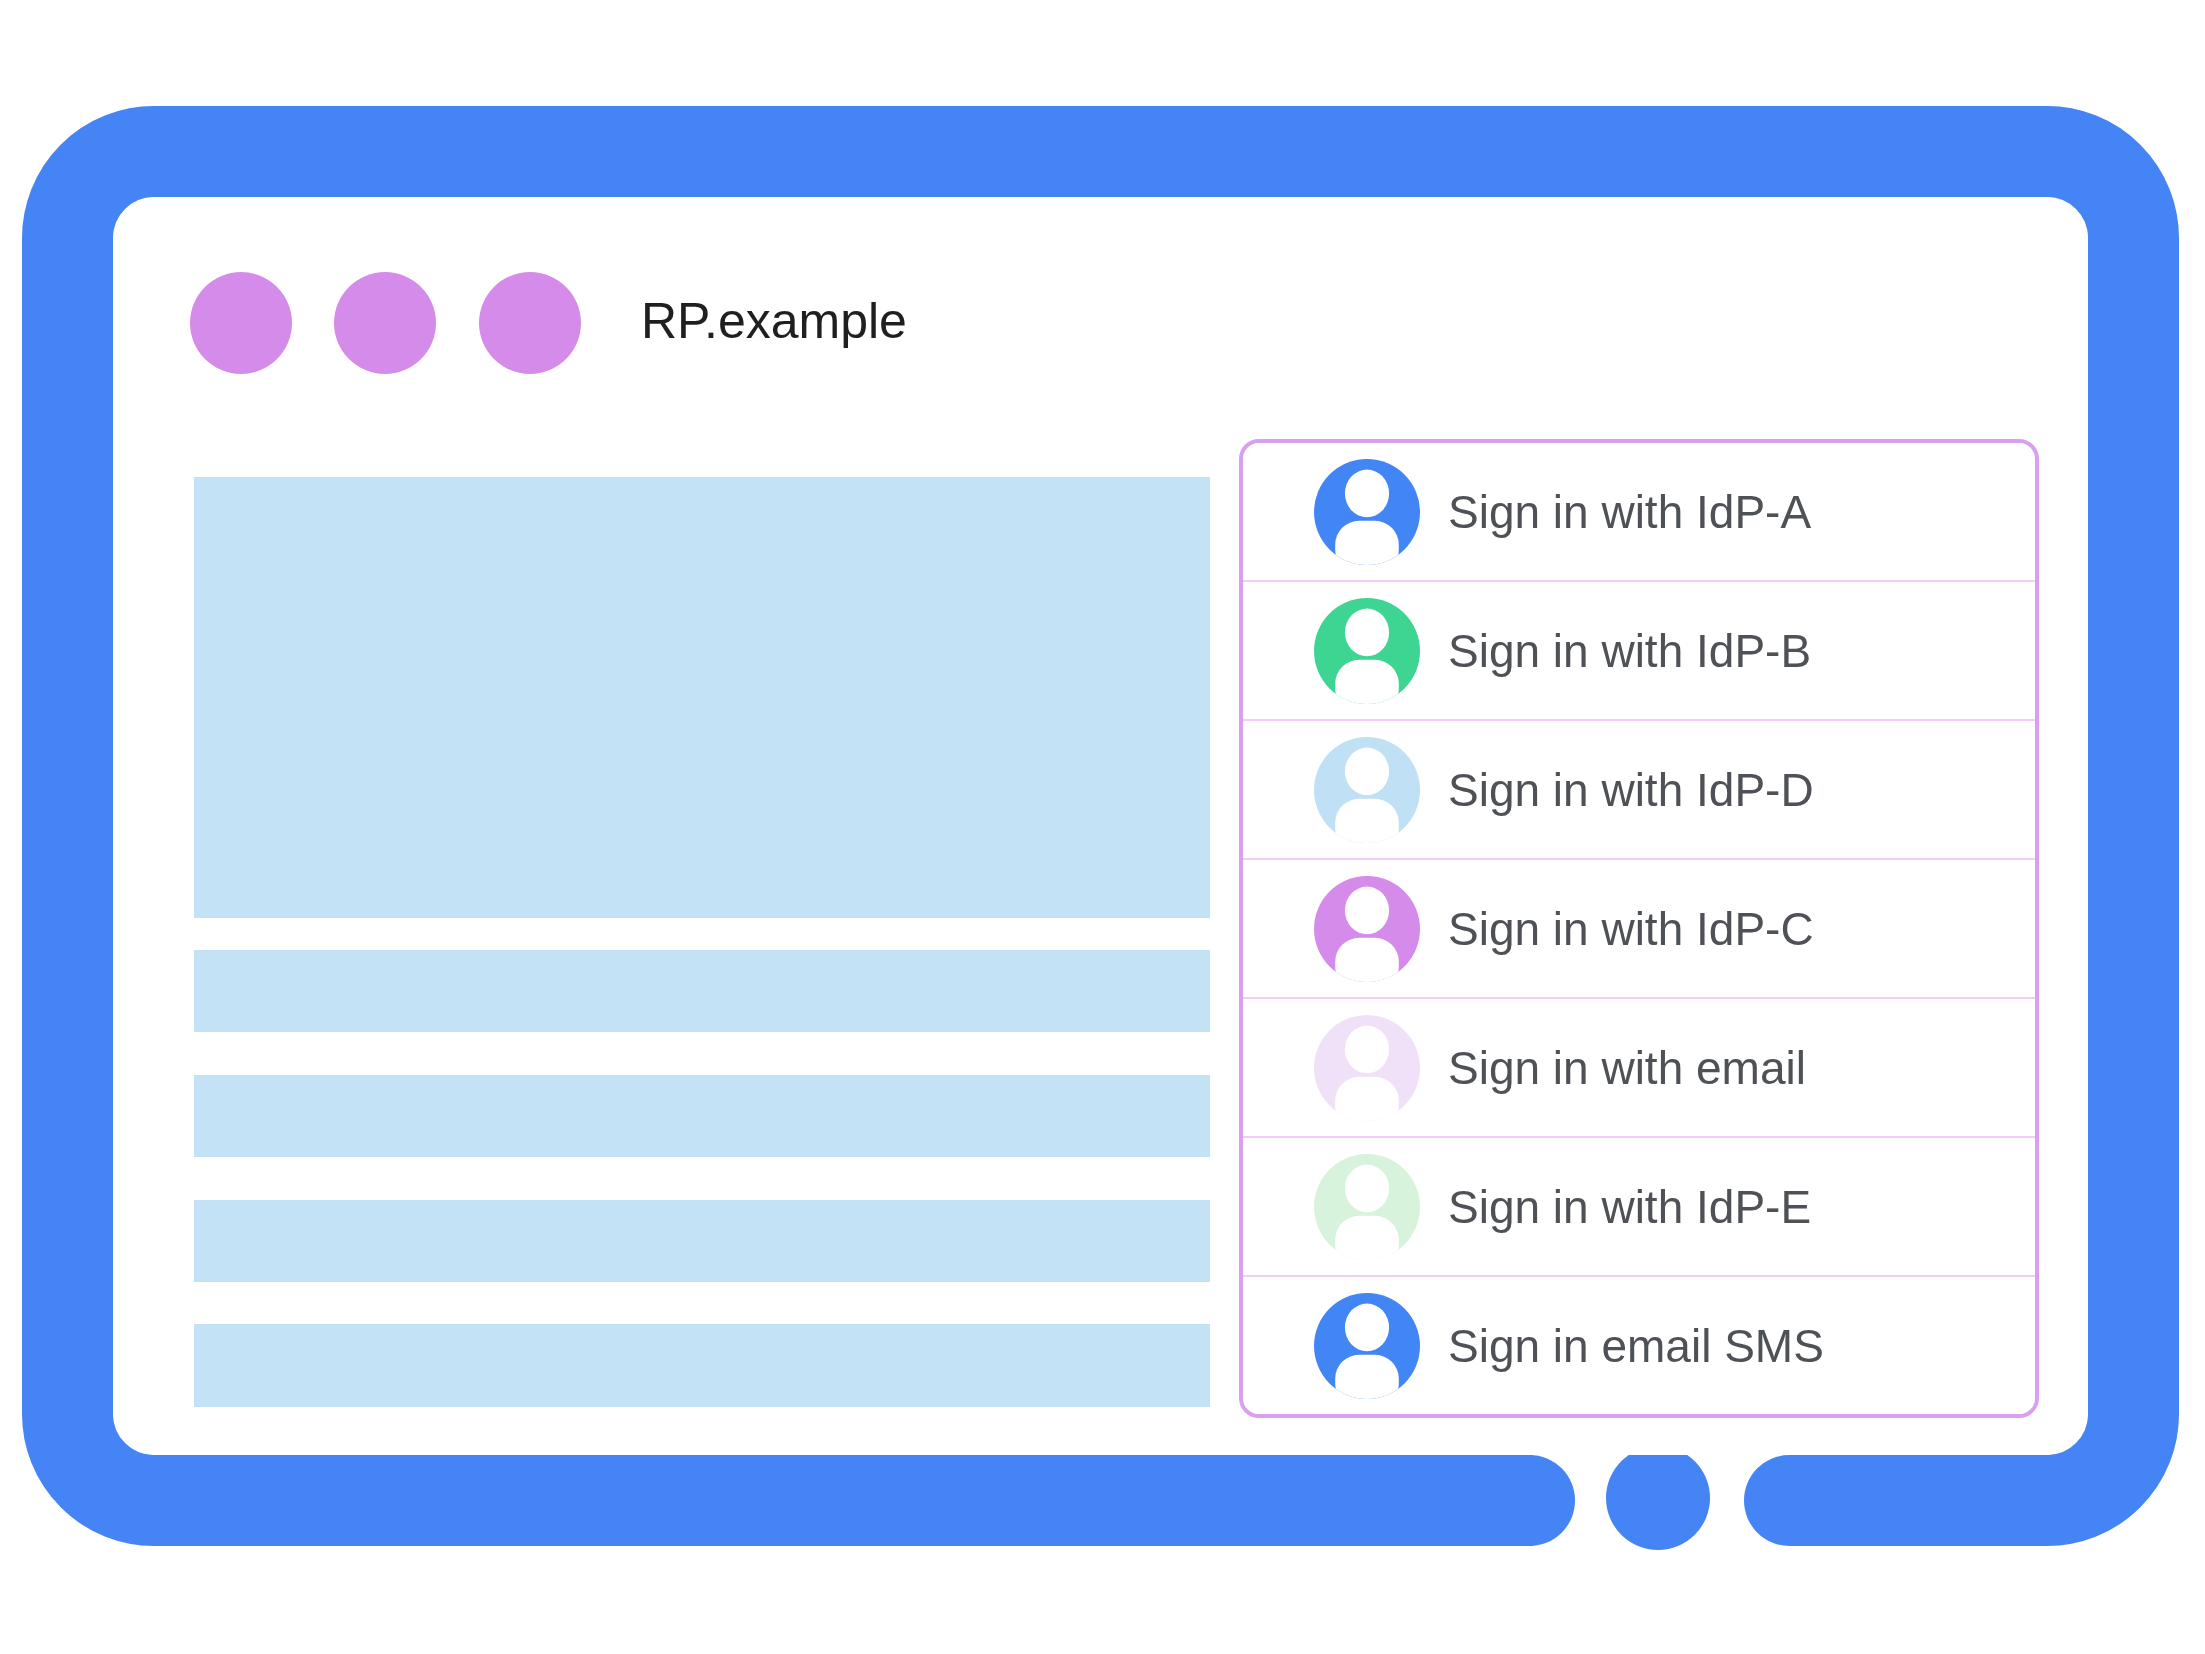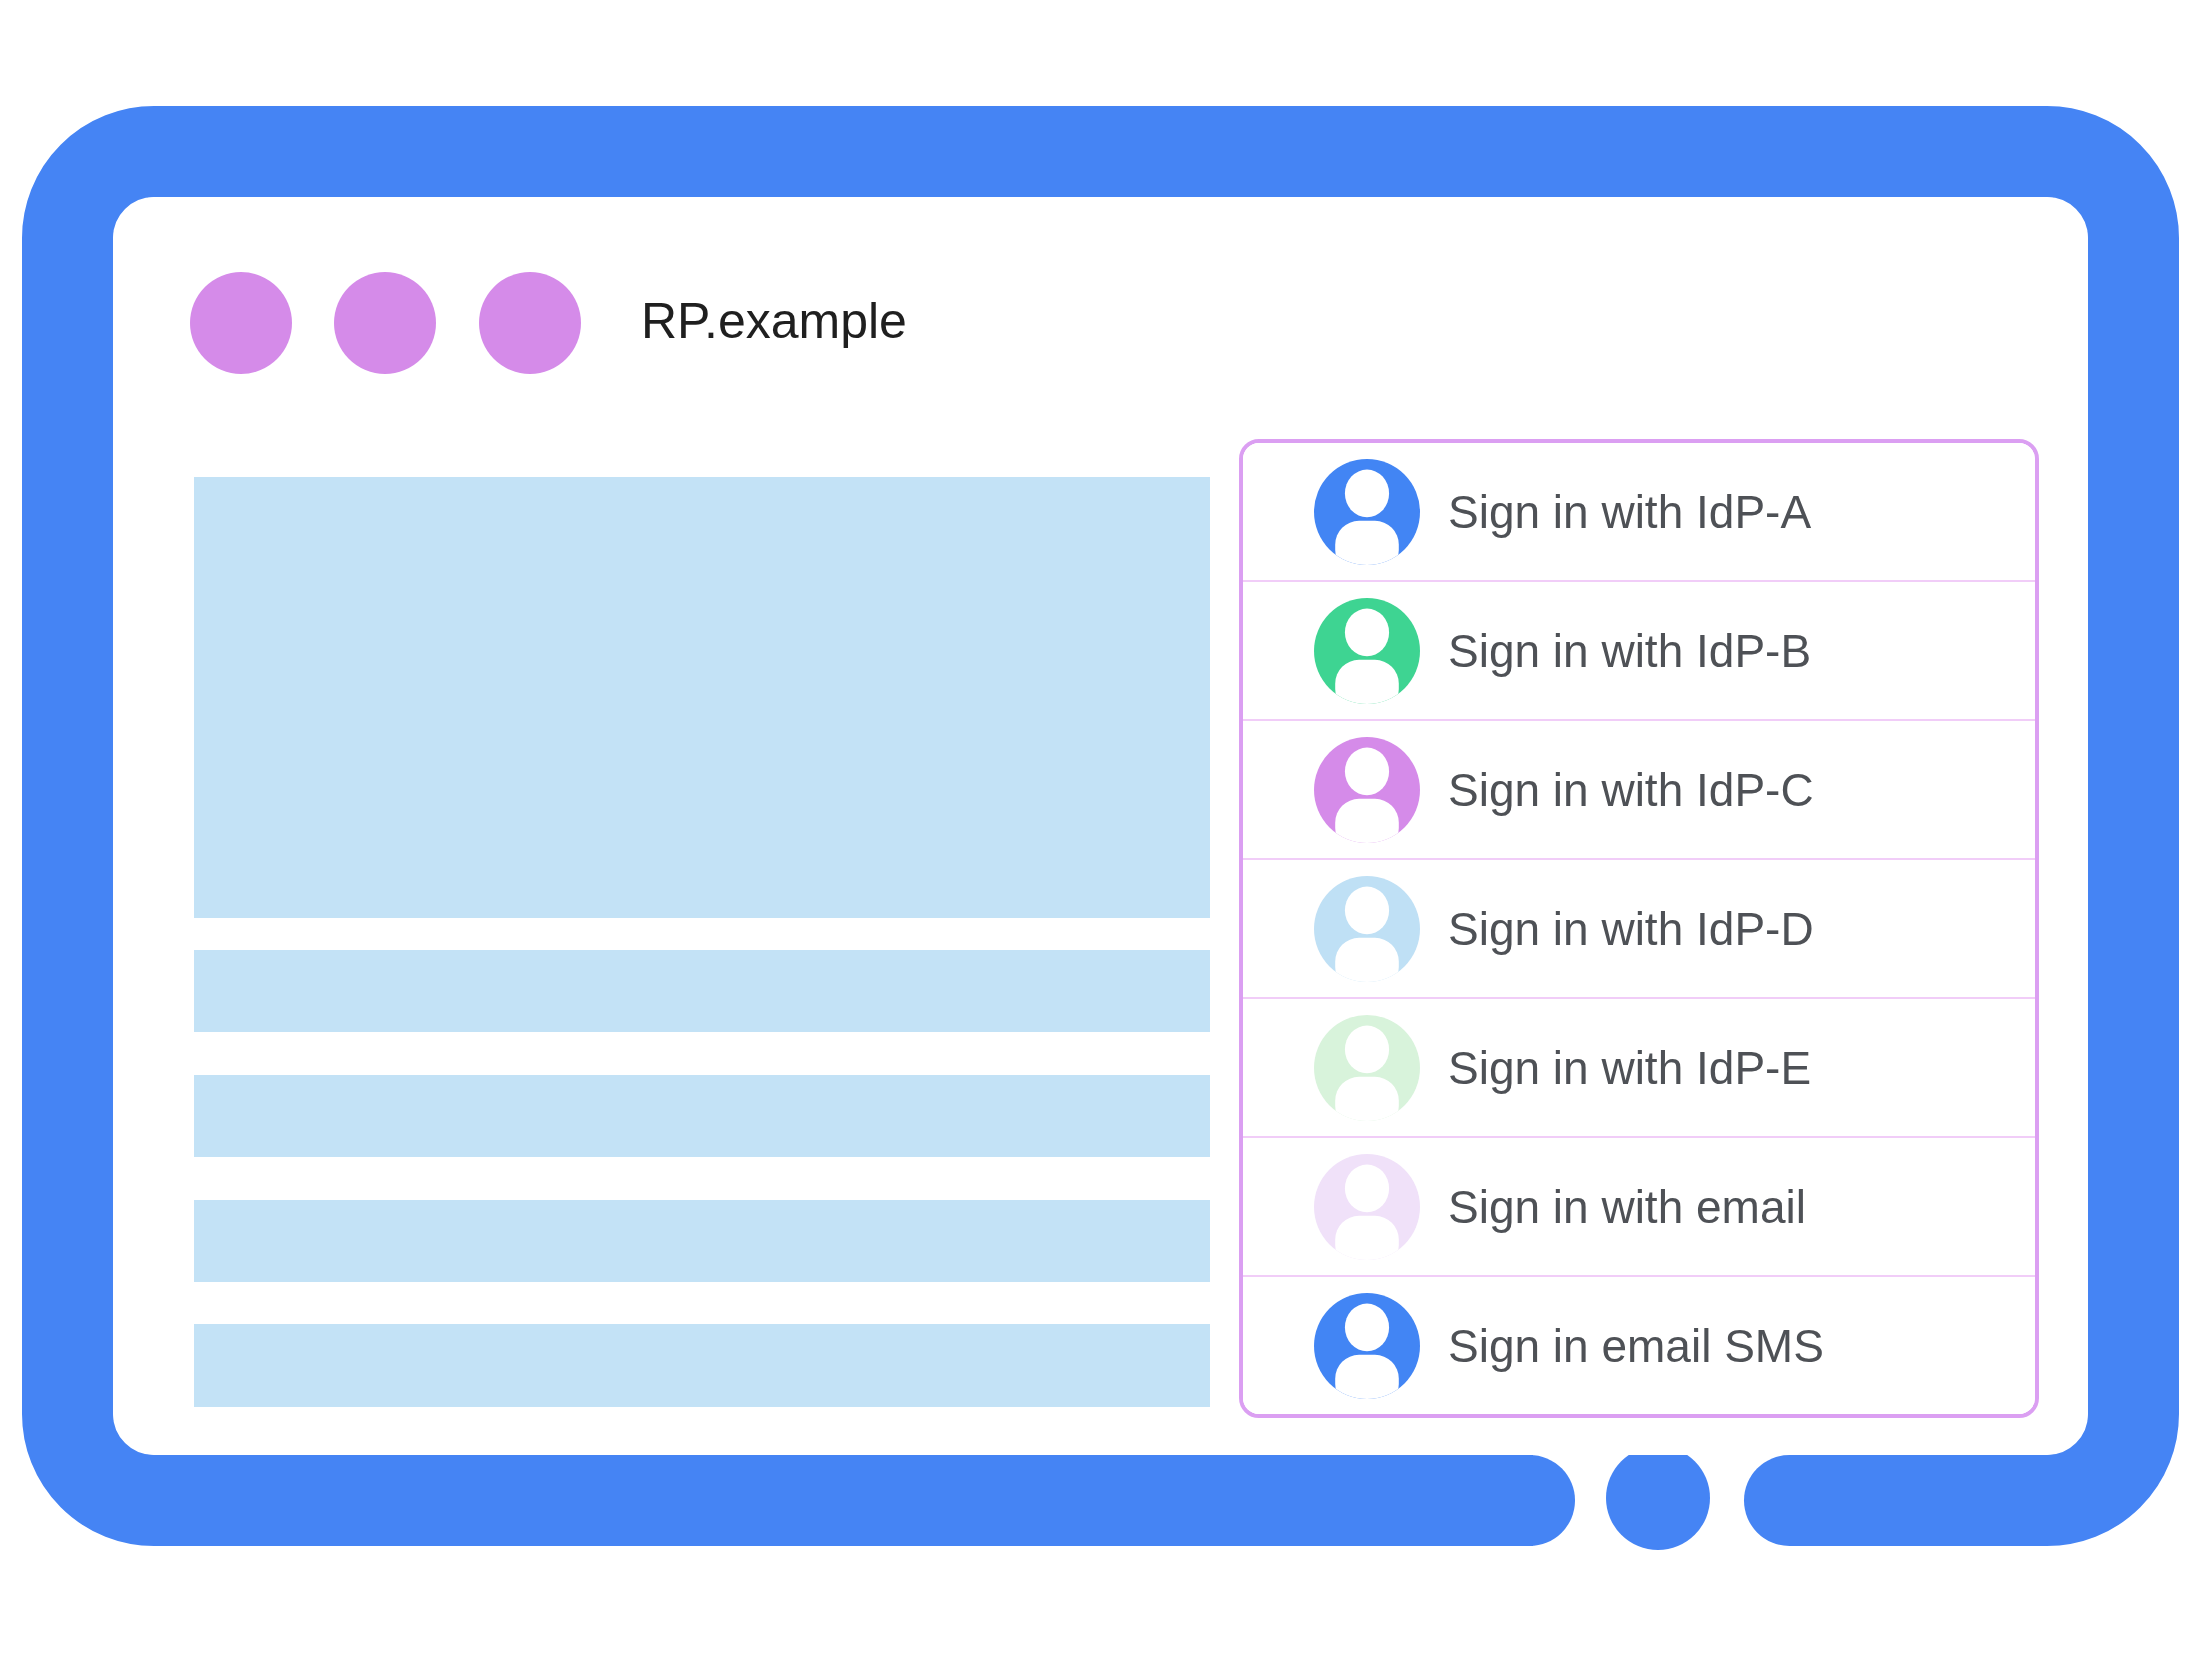--- a/index.html
+++ b/index.html
@@ -110,79 +110,79 @@
             <ellipse cx="60" cy="39" rx="25" ry="27"></ellipse>
             <rect x="24" y="70" width="72" height="60" rx="27"></rect>
           </g>
         </svg>
         <span class="label">Sign in with IdP-B</span>
       </div>
 
       <div class="row">
         <svg class="avatar" viewBox="0 0 120 120">
           <defs>
+              <clipPath id="cp3">
+                <circle cx="60" cy="60" r="60"></circle>
+              </clipPath>
+            </defs>
+          <circle cx="60" cy="60" r="60" fill="#BFE0F5"></circle>
+          <g clip-path="url(#cp3)" fill="#ffffff">
+            <ellipse cx="60" cy="39" rx="25" ry="27"></ellipse>
+            <rect x="24" y="70" width="72" height="60" rx="27"></rect>
+          </g>
+        </svg>
+        <span class="label">Sign in with IdP-D</span>
+      </div>
+
+      <div class="row">
+        <svg class="avatar" viewBox="0 0 120 120">
+          <defs>
               <clipPath id="cp2">
                 <circle cx="60" cy="60" r="60"></circle>
               </clipPath>
             </defs>
           <circle cx="60" cy="60" r="60" fill="#D58BE9"></circle>
           <g clip-path="url(#cp2)" fill="#ffffff">
             <ellipse cx="60" cy="39" rx="25" ry="27"></ellipse>
             <rect x="24" y="70" width="72" height="60" rx="27"></rect>
           </g>
         </svg>
         <span class="label">Sign in with IdP-C</span>
       </div>
 
       <div class="row">
         <svg class="avatar" viewBox="0 0 120 120">
           <defs>
-              <clipPath id="cp3">
-                <circle cx="60" cy="60" r="60"></circle>
-              </clipPath>
-            </defs>
-          <circle cx="60" cy="60" r="60" fill="#BFE0F5"></circle>
-          <g clip-path="url(#cp3)" fill="#ffffff">
-            <ellipse cx="60" cy="39" rx="25" ry="27"></ellipse>
-            <rect x="24" y="70" width="72" height="60" rx="27"></rect>
-          </g>
-        </svg>
-        <span class="label">Sign in with IdP-D</span>
+              <clipPath id="cp5">
+                <circle cx="60" cy="60" r="60"></circle>
+              </clipPath>
+            </defs>
+          <circle cx="60" cy="60" r="60" fill="#F0E1F9"></circle>
+          <g clip-path="url(#cp5)" fill="#ffffff">
+            <ellipse cx="60" cy="39" rx="25" ry="27"></ellipse>
+            <rect x="24" y="70" width="72" height="60" rx="27"></rect>
+          </g>
+        </svg>
+        <span class="label">Sign in with email</span>
       </div>
 
       <div class="row">
         <svg class="avatar" viewBox="0 0 120 120">
           <defs>
               <clipPath id="cp4">
                 <circle cx="60" cy="60" r="60"></circle>
               </clipPath>
             </defs>
           <circle cx="60" cy="60" r="60" fill="#D8F3DB"></circle>
           <g clip-path="url(#cp4)" fill="#ffffff">
             <ellipse cx="60" cy="39" rx="25" ry="27"></ellipse>
             <rect x="24" y="70" width="72" height="60" rx="27"></rect>
           </g>
         </svg>
         <span class="label">Sign in with IdP-E</span>
-      </div>
-
-      <div class="row">
-        <svg class="avatar" viewBox="0 0 120 120">
-          <defs>
-              <clipPath id="cp5">
-                <circle cx="60" cy="60" r="60"></circle>
-              </clipPath>
-            </defs>
-          <circle cx="60" cy="60" r="60" fill="#F0E1F9"></circle>
-          <g clip-path="url(#cp5)" fill="#ffffff">
-            <ellipse cx="60" cy="39" rx="25" ry="27"></ellipse>
-            <rect x="24" y="70" width="72" height="60" rx="27"></rect>
-          </g>
-        </svg>
-        <span class="label">Sign in with email</span>
       </div>
 
       <div class="row">
         <svg class="avatar" viewBox="0 0 120 120">
           <defs>
               <clipPath id="cp6">
                 <circle cx="60" cy="60" r="60"></circle>
               </clipPath>
             </defs>
           <circle cx="60" cy="60" r="60" fill="#4285F4"></circle>

